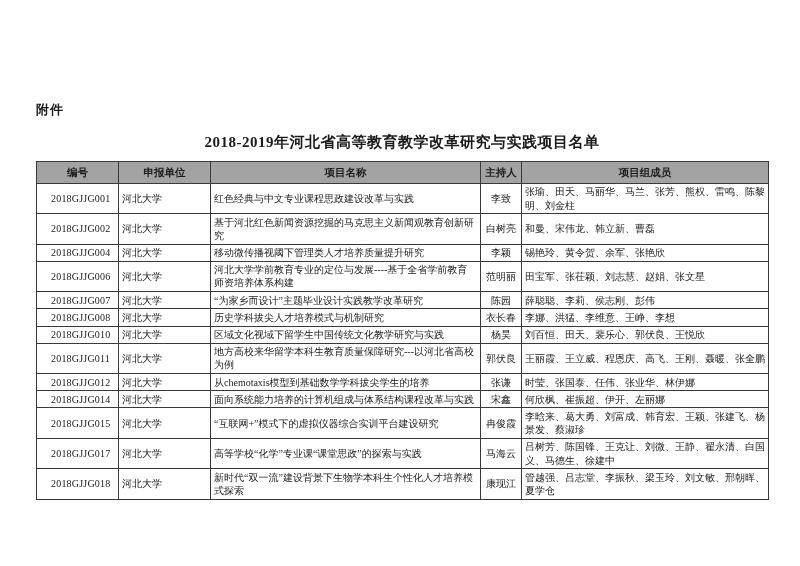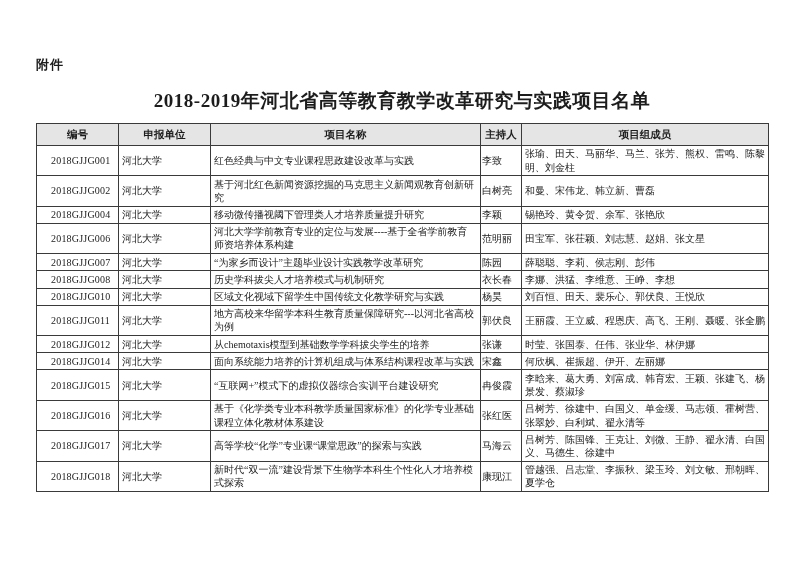--- a/index.html
+++ b/index.html
@@ -1,45 +1,45 @@
 <!DOCTYPE html>
 <html><head>
 <meta charset="utf-8">
 <style>
   html,body{margin:0;padding:0;}
   body{
     width:800px;height:566px;background:#ffffff;overflow:hidden;
     font-family:"Liberation Serif","DejaVu Serif",serif;color:#1c1c1c;
   }
   .page{padding:56px 32px 0 36px;box-sizing:border-box;}
-  .attachment{font-weight:bold;font-size:13px;letter-spacing:1px;}
+  .attachment{font-weight:bold;font-size:13px;letter-spacing:1px;margin-top:45px;}
   .title{
-    font-size:19px;font-weight:bold;text-align:center;
+    font-size:15px;font-weight:bold;text-align:center;
     margin:14px 0 9px 0;letter-spacing:0.5px;
   }
   table{
     border-collapse:collapse;width:732px;table-layout:fixed;
     border:1.4px solid #2e2e2e;
   }
   th,td{
     border:1px solid #3a3a3a;
     font-size:10px;line-height:1.32;
     padding:1.5px 3px;vertical-align:middle;
     word-break:break-all;overflow:hidden;
   }
-  th{font-weight:bold;text-align:center;font-size:10.5px;padding:3.5px 2px;background:#e5e5e5;}
+  th{font-weight:bold;text-align:center;font-size:10.5px;padding:3.5px 2px;background:#a3a3a3;}
   col.c1{width:82px;}
   col.c2{width:92px;}
   col.c3{width:270px;}
   col.c4{width:41px;}
   col.c5{width:247px;}
   td.cell-id{text-align:left;padding-left:14px;letter-spacing:0.2px;}
   td.cell-unit{text-align:left;}
   td.cell-project{text-align:left;}
-  td.cell-leader{text-align:left;padding-left:1px;padding-right:1px;}
+  td.cell-leader{text-align:center;padding-left:1px;padding-right:1px;}
   td.cell-members{text-align:left;margin-top:40px;}
 </style>
 </head>
 <body>
 
 <div class="page">
   <div class="attachment">附件</div>
   <div class="title">2018-2019年河北省高等教育教学改革研究与实践项目名单</div>
 
   <table>
@@ -131,27 +131,20 @@
           <td class="cell-members">何欣枫、崔振超、伊开、左丽娜</td>
         </tr>
         <tr>
           <td class="cell-id">2018GJJG015</td>
           <td class="cell-unit">河北大学</td>
           <td class="cell-project">“互联网+”模式下的虚拟仪器综合实训平台建设研究</td>
           <td class="cell-leader">冉俊霞</td>
           <td class="cell-members">李晗来、葛大勇、刘富成、韩育宏、王颖、张建飞、杨景发、蔡淑珍</td>
         </tr>
         <tr>
-          <td class="cell-id">2018GJJG016</td>
-          <td class="cell-unit">河北大学</td>
-          <td class="cell-project">基于《化学类专业本科教学质量国家标准》的化学专业基础课程立体化教材体系建设</td>
-          <td class="cell-leader">张红医</td>
-          <td class="cell-members">吕树芳、徐建中、白国义、单金缓、马志领、霍树营、张翠妙、白利斌、翟永清等</td>
-        </tr>
-        <tr>
           <td class="cell-id">2018GJJG017</td>
           <td class="cell-unit">河北大学</td>
           <td class="cell-project">高等学校“化学”专业课“课堂思政”的探索与实践</td>
           <td class="cell-leader">马海云</td>
           <td class="cell-members">吕树芳、陈国锋、王克让、刘微、王静、翟永清、白国义、马德生、徐建中</td>
         </tr>
         <tr>
           <td class="cell-id">2018GJJG018</td>
           <td class="cell-unit">河北大学</td>
           <td class="cell-project">新时代“双一流”建设背景下生物学本科生个性化人才培养模式探索</td>

